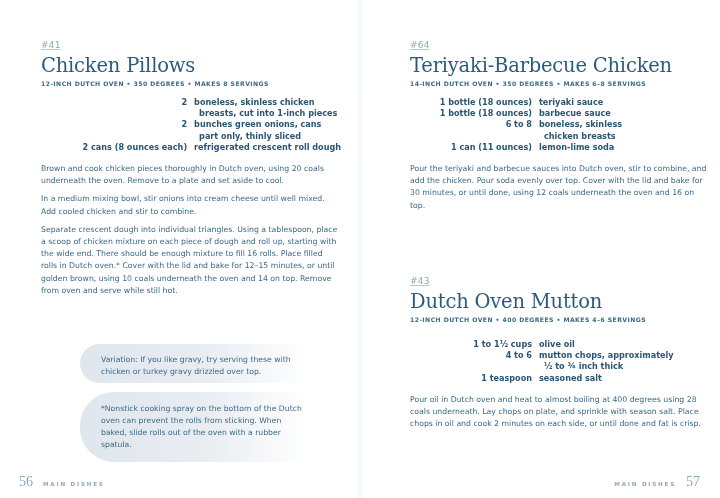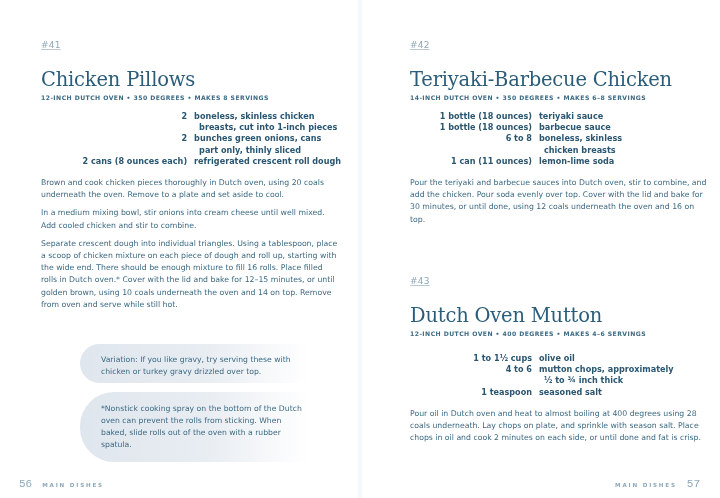--- a/index.html
+++ b/index.html
@@ -10,21 +10,21 @@
   .page.left { left: 0; }
   .page.right { left: 360px; }
 
   .recipe { position: absolute; }
   .recipe-num {
     font-family: "DejaVu Sans", sans-serif; font-size: 9px; color: #8fa9ba;
     text-decoration: underline; text-decoration-color: #b8c9d4; letter-spacing: 0.2px;
   }
   .recipe-title {
     font-family: "DejaVu Serif", serif; font-size: 19.5px; color: #2b5d7a;
-    line-height: 22px; margin-top: 19px; letter-spacing: -0.2px; white-space: nowrap;
+    line-height: 22px; margin-top: 5px; letter-spacing: -0.2px; white-space: nowrap;
   }
   .recipe-meta {
     font-family: "DejaVu Sans", sans-serif; font-weight: bold; font-size: 6.1px;
     color: #3d6a84; letter-spacing: 0.45px; margin-top: 3px; white-space: nowrap;
   }
   .ing-table { margin-top: 10px; border-collapse: collapse; }
   .ing-table td {
     font-family: "DejaVu Sans", sans-serif; font-weight: bold; font-size: 8.1px;
     color: #2a5671; line-height: 11.2px; vertical-align: top; padding: 0;
   }
@@ -47,21 +47,21 @@
     font-family: "DejaVu Sans", sans-serif; font-size: 7.7px; color: #3d6a84;
     line-height: 12px;
   }
   .callout.c1 { top: 336px; height: 39px; padding: 10px 0 0 21px; }
   .callout.c2 { top: 384px; height: 70px; padding: 11px 0 0 21px; }
 
   .folio {
     position: absolute; bottom: 16px; display: flex; align-items: baseline;
     gap: 10px; color: #8fa9ba;
   }
-  .folio .pnum { font-family: Liberation Mono, monospace; font-size: 11px; color: #8fa9ba; }
+  .folio .pnum { font-family: Liberation Serif, serif; font-size: 14px; color: #8fa9ba; }
   .folio .section {
     font-family: "DejaVu Sans", sans-serif; font-weight: bold; font-size: 5.6px;
     letter-spacing: 1.8px; color: #8fa9ba;
   }
   .folio.left { left: 19px; }
   .folio.right { right: 20px; }
 
   .gutter {
     position: absolute; left: 356px; top: 0; width: 8px; height: 498px;
     background: linear-gradient(90deg, #ffffff, #f4f6f8 50%, #ffffff);
@@ -114,21 +114,21 @@
   <div class="folio left">
     <span class="pnum">56</span>
     <span class="section">MAIN DISHES</span>
   </div>
 </div>
 
 <div class="gutter"></div>
 
 <div class="page right">
   <div class="recipe" style="left:50px; top:32px; width:300px;">
-    <div class="recipe-num">#42</div>
+    <div class="recipe-num">#64</div>
     <div class="recipe-title">Teriyaki-Barbecue Chicken</div>
     <div class="recipe-meta">14-INCH DUTCH OVEN • 350 DEGREES • MAKES 6–8 SERVINGS</div>
     <table class="ing-table" style="margin-left:24px;">
       <tbody>
           <tr>
         <td class="qty" style="width:105px;">1 bottle (18 ounces)</td>
         <td class="item">teriyaki sauce</td>
       </tr>
       <tr>
         <td class="qty">1 bottle (18 ounces)</td>

